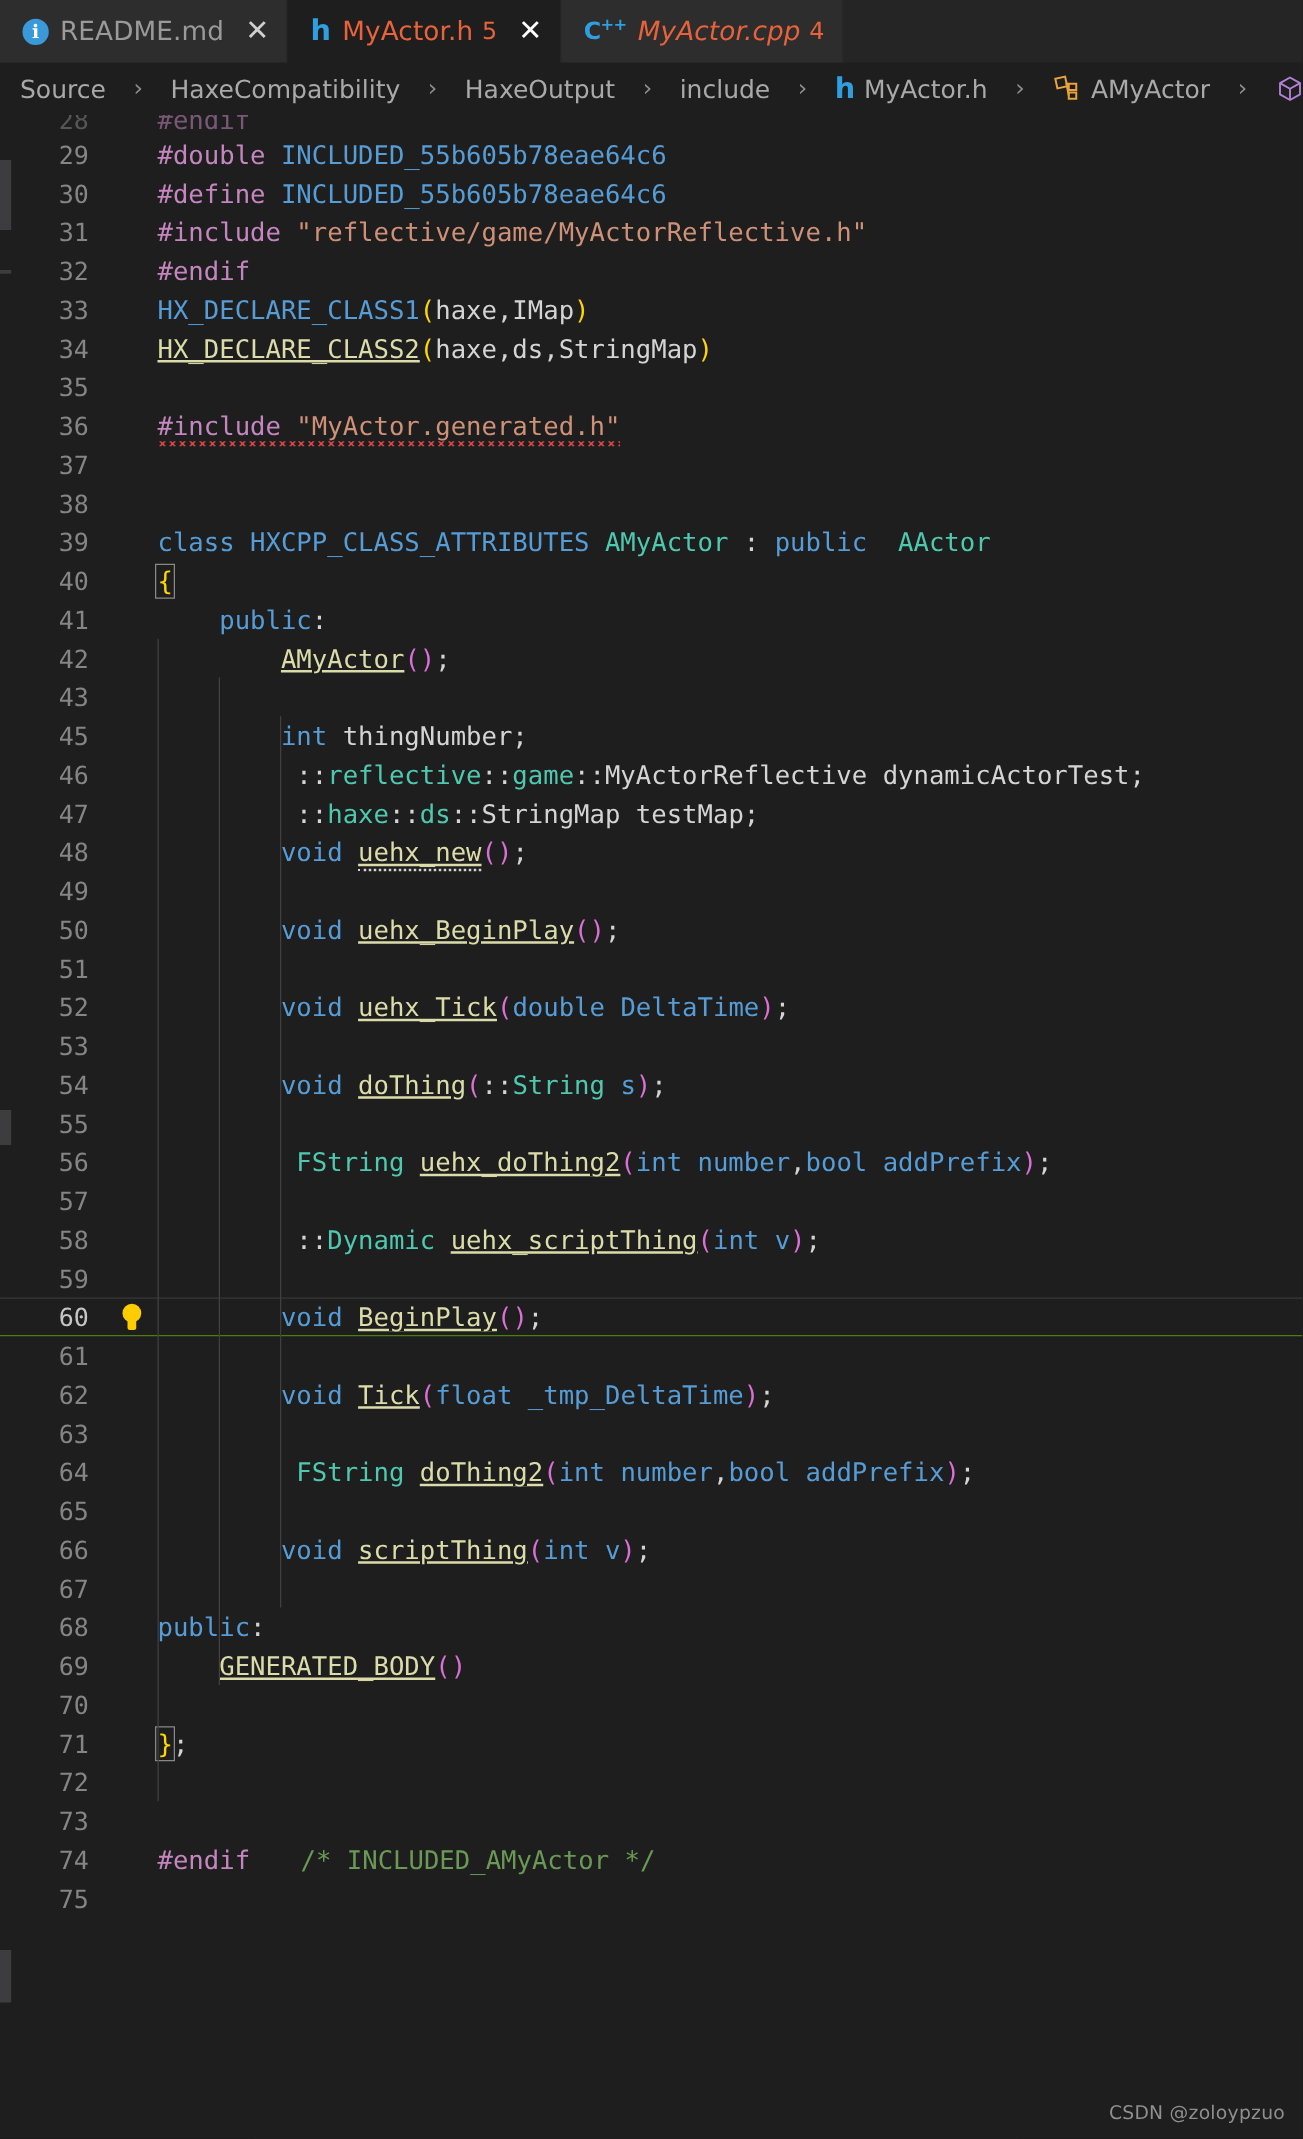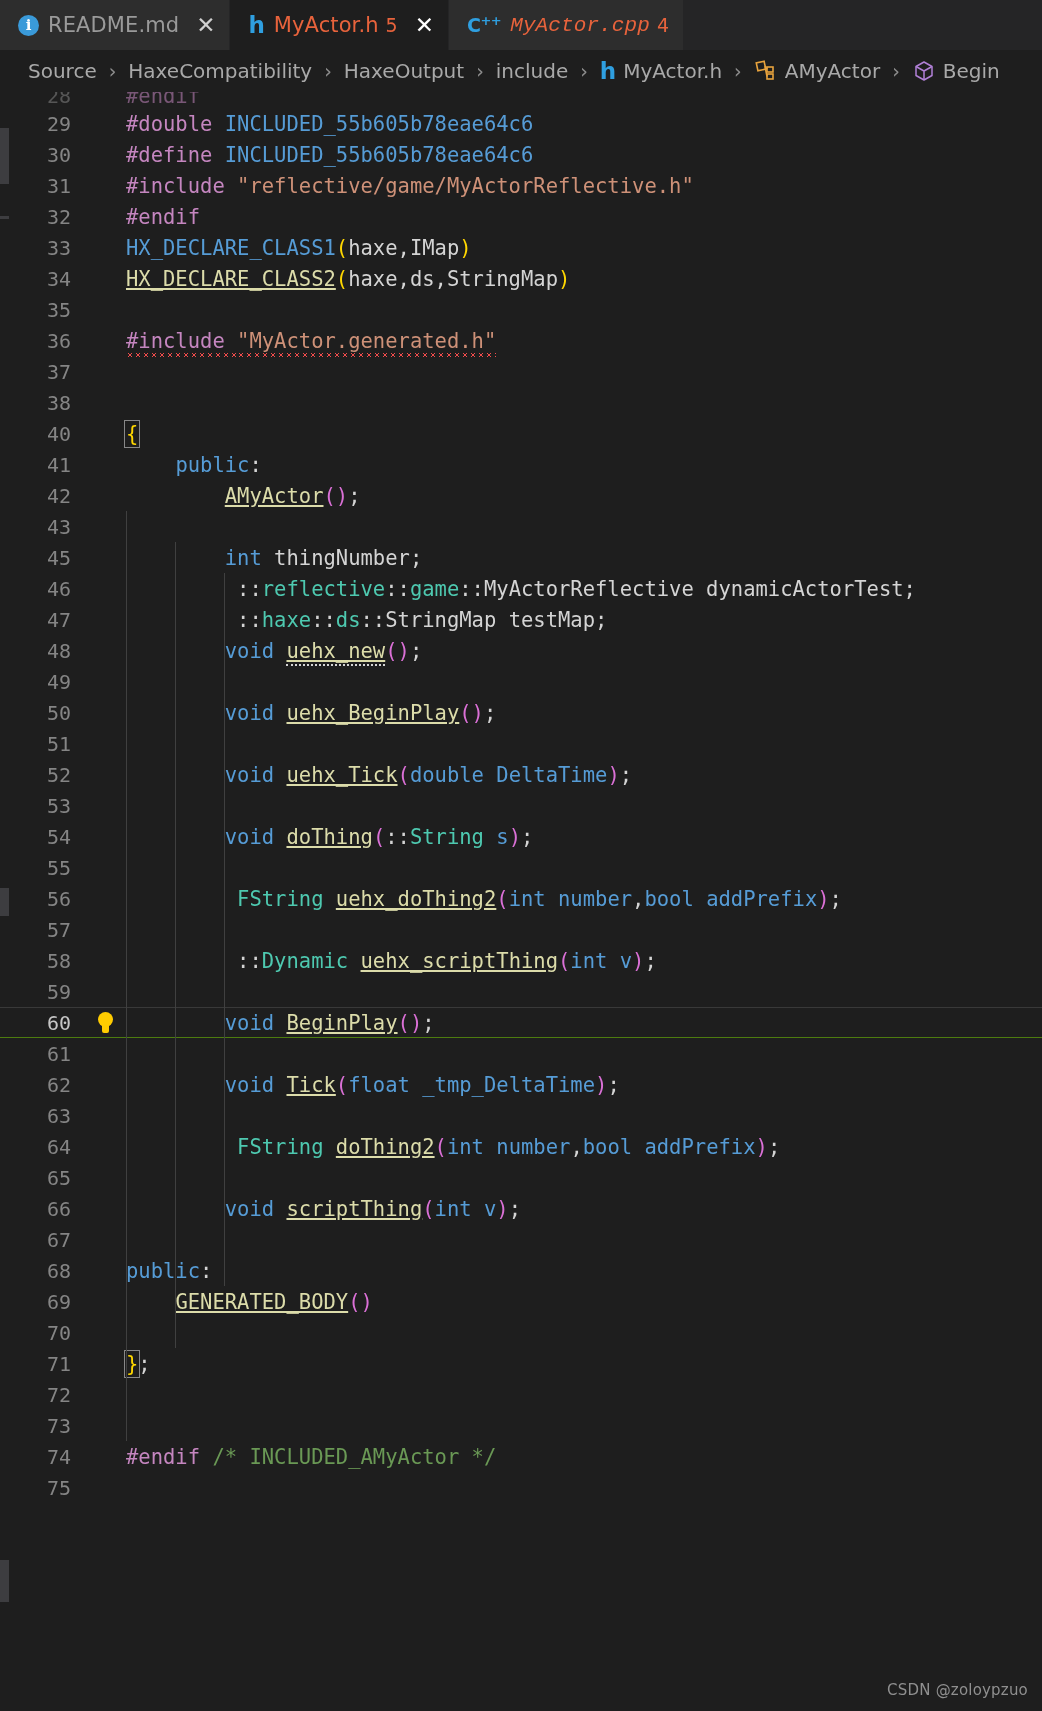--- a/index.html
+++ b/index.html
@@ -28,21 +28,21 @@
     font-size: 21px;
     color: #9a9a9a;
     white-space: nowrap;
     position: relative;
   }
   .tab.active {
     background: #1e1e1e;
     color: #ffffff;
   }
   .tab-label { font-size: 21px; letter-spacing: .1px; }
-  .tab-label.italic { font-style: italic; font-family: Liberation Mono, monospace; }
+  .tab-label.italic { font-style: italic; }
   .tab-badge { font-size: 19px; margin-left: -2px; }
   .tab-close {
     font-size: 23px;
     line-height: 1;
     margin-left: 8px;
     color: #cfcfcf;
     font-family: "DejaVu Sans", sans-serif;
     font-weight: 300;
   }
   .tab.active .tab-close { color: #ffffff; }
@@ -66,22 +66,22 @@
     flex: 0 0 auto; letter-spacing: -0.5px;
   }
   .ico-cpp sup { font-size: 13px; }
 
   
   .breadcrumb {
     height: 42px;
     background: #1e1e1e;
     display: flex;
     align-items: center;
-    gap: 2px;
-    padding-left: 28px;
+    gap: 12px;
+    padding-left: 16px;
     font-size: 20px;
     color: #a9a9a9;
     white-space: nowrap;
     overflow: hidden;
   }
   .crumb { display: flex; align-items: center; gap: 7px; }
   .crumb-sep {
     color: #8c8c8c;
     font-size: 19px;
     padding: 0 10px;
@@ -168,21 +168,21 @@
   
   .t-pre   { color: #c586c0; }  
   .t-macro { color: #569cd6; }  
   .t-str   { color: #ce9178; }  
   .t-fnmac { color: #dcdcaa; text-decoration: underline; }  
   .t-paren { color: #da70d6; }  
   .t-plain { color: #d4d4d4; }  
   .t-kw    { color: #569cd6; }  
   .t-type  { color: #4ec9b0; }  
   .t-brace { color: #ffd700; }  
-  .t-cmt   { color: #6a9955; }  
+  .t-cmt   { color: #6a9955; margin-left: 28px; }  
 
   .squiggle {
     position: relative;
     background-repeat: repeat-x;
     background-position: bottom left;
     background-size: 8px 4px;
     background-image:
       linear-gradient(45deg, transparent 42%, #f14c4c 42%, #f14c4c 58%, transparent 58%),
       linear-gradient(-45deg, transparent 42%, #f14c4c 42%, #f14c4c 58%, transparent 58%);
     padding-bottom: 4px;
@@ -291,20 +291,21 @@
       <div class="row"><div class="lnum">29</div><div class="gutter"></div><div class="code"><span class="t-pre">#double </span><span class="t-macro">INCLUDED_55b605b78eae64c6</span></div></div>
       <div class="row"><div class="lnum">30</div><div class="gutter"></div><div class="code"><span class="t-pre">#define </span><span class="t-macro">INCLUDED_55b605b78eae64c6</span></div></div>
       <div class="row"><div class="lnum">31</div><div class="gutter"></div><div class="code"><span class="t-pre">#include </span><span class="t-str">"reflective/game/MyActorReflective.h"</span></div></div>
       <div class="row"><div class="lnum">32</div><div class="gutter"></div><div class="code"><span class="t-pre">#endif</span></div></div>
       <div class="row"><div class="lnum">33</div><div class="gutter"></div><div class="code"><span class="t-macro">HX_DECLARE_CLASS1</span><span class="t-brace">(</span><span class="t-plain">haxe,IMap</span><span class="t-brace">)</span></div></div>
       <div class="row"><div class="lnum">34</div><div class="gutter"></div><div class="code"><span class="t-fnmac">HX_DECLARE_CLASS2</span><span class="t-brace">(</span><span class="t-plain">haxe,ds,StringMap</span><span class="t-brace">)</span></div></div>
       <div class="row"><div class="lnum">35</div><div class="gutter"></div><div class="code"></div></div>
       <div class="row"><div class="lnum">36</div><div class="gutter"></div><div class="code"><span class="t-pre squiggle">#include </span><span class="t-str squiggle">"MyActor.generated.h"</span></div></div>
       <div class="row"><div class="lnum">37</div><div class="gutter"></div><div class="code"></div></div>
       <div class="row"><div class="lnum">38</div><div class="gutter"></div><div class="code"></div></div>
+      <div class="row"><div class="lnum">39</div><div class="gutter"></div><div class="code"><span class="t-kw">class </span><span class="t-macro">HXCPP_CLASS_ATTRIBUTES </span><span class="t-type">AMyActor</span><span class="t-plain"> : </span><span class="t-kw">public</span><span class="t-plain">  </span><span class="t-type">AActor</span></div></div>
       <div class="row"><div class="lnum">40</div><div class="gutter"></div><div class="code"><span class="t-brace bracketbox">{</span></div></div>
       <div class="row"><div class="lnum">41</div><div class="gutter"></div><div class="code"><span class="t-plain">    </span><span class="t-kw">public</span><span class="t-plain">:</span></div></div>
       <div class="row"><div class="lnum">42</div><div class="gutter"></div><div class="code"><span class="t-plain">        </span><span class="t-fnmac">AMyActor</span><span class="t-paren">()</span><span class="t-plain">;</span></div></div>
       <div class="row"><div class="lnum">43</div><div class="gutter"></div><div class="code"></div></div>
       <div class="row"><div class="lnum">45</div><div class="gutter"></div><div class="code"><span class="t-plain">        </span><span class="t-kw">int</span><span class="t-plain"> thingNumber;</span></div></div>
       <div class="row"><div class="lnum">46</div><div class="gutter"></div><div class="code"><span class="t-plain">         </span><span class="t-plain">::</span><span class="t-type">reflective</span><span class="t-plain">::</span><span class="t-type">game</span><span class="t-plain">::</span><span class="t-plain">MyActorReflective</span><span class="t-plain"> dynamicActorTest;</span></div></div>
       <div class="row"><div class="lnum">47</div><div class="gutter"></div><div class="code"><span class="t-plain">         </span><span class="t-plain">::</span><span class="t-type">haxe</span><span class="t-plain">::</span><span class="t-type">ds</span><span class="t-plain">::</span><span class="t-plain">StringMap</span><span class="t-plain"> testMap;</span></div></div>
       <div class="row"><div class="lnum">48</div><div class="gutter"></div><div class="code"><span class="t-plain">        </span><span class="t-kw">void</span><span class="t-plain"> </span><span class="t-fnmac dotted">uehx_new</span><span class="t-paren">()</span><span class="t-plain">;</span></div></div>
       <div class="row"><div class="lnum">49</div><div class="gutter"></div><div class="code"></div></div>
       <div class="row"><div class="lnum">50</div><div class="gutter"></div><div class="code"><span class="t-plain">        </span><span class="t-kw">void</span><span class="t-plain"> </span><span class="t-fnmac">uehx_BeginPlay</span><span class="t-paren">()</span><span class="t-plain">;</span></div></div>

